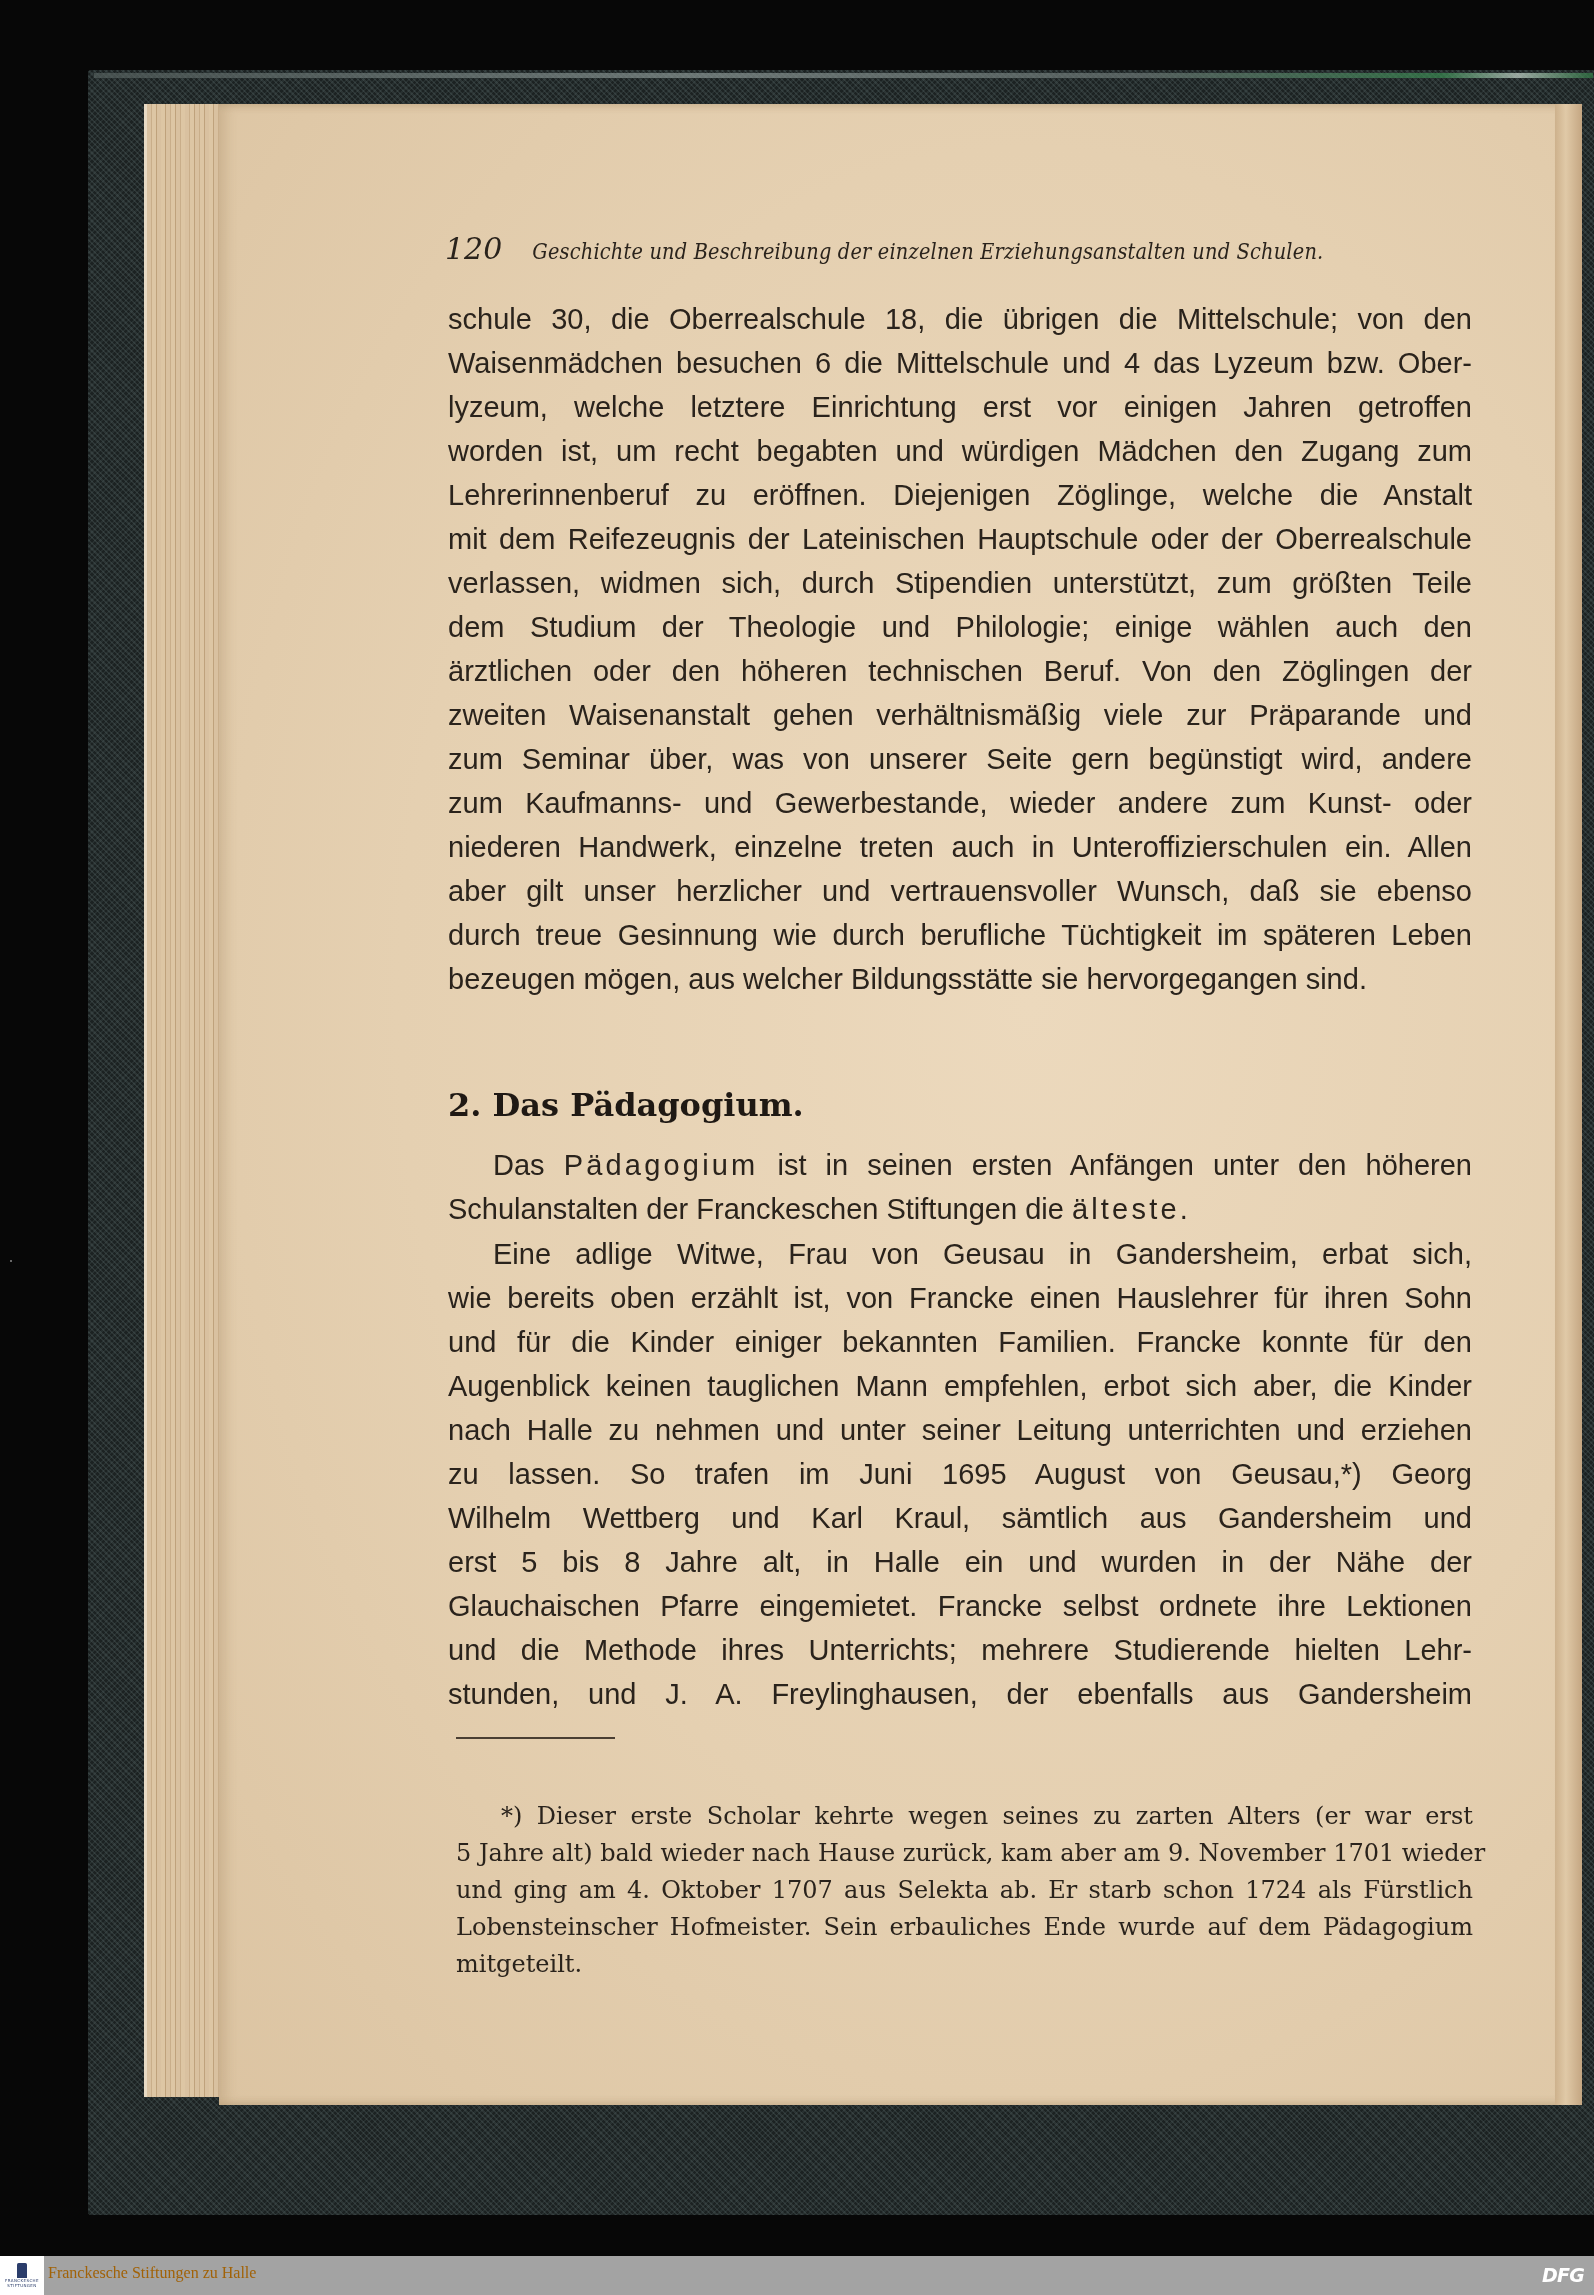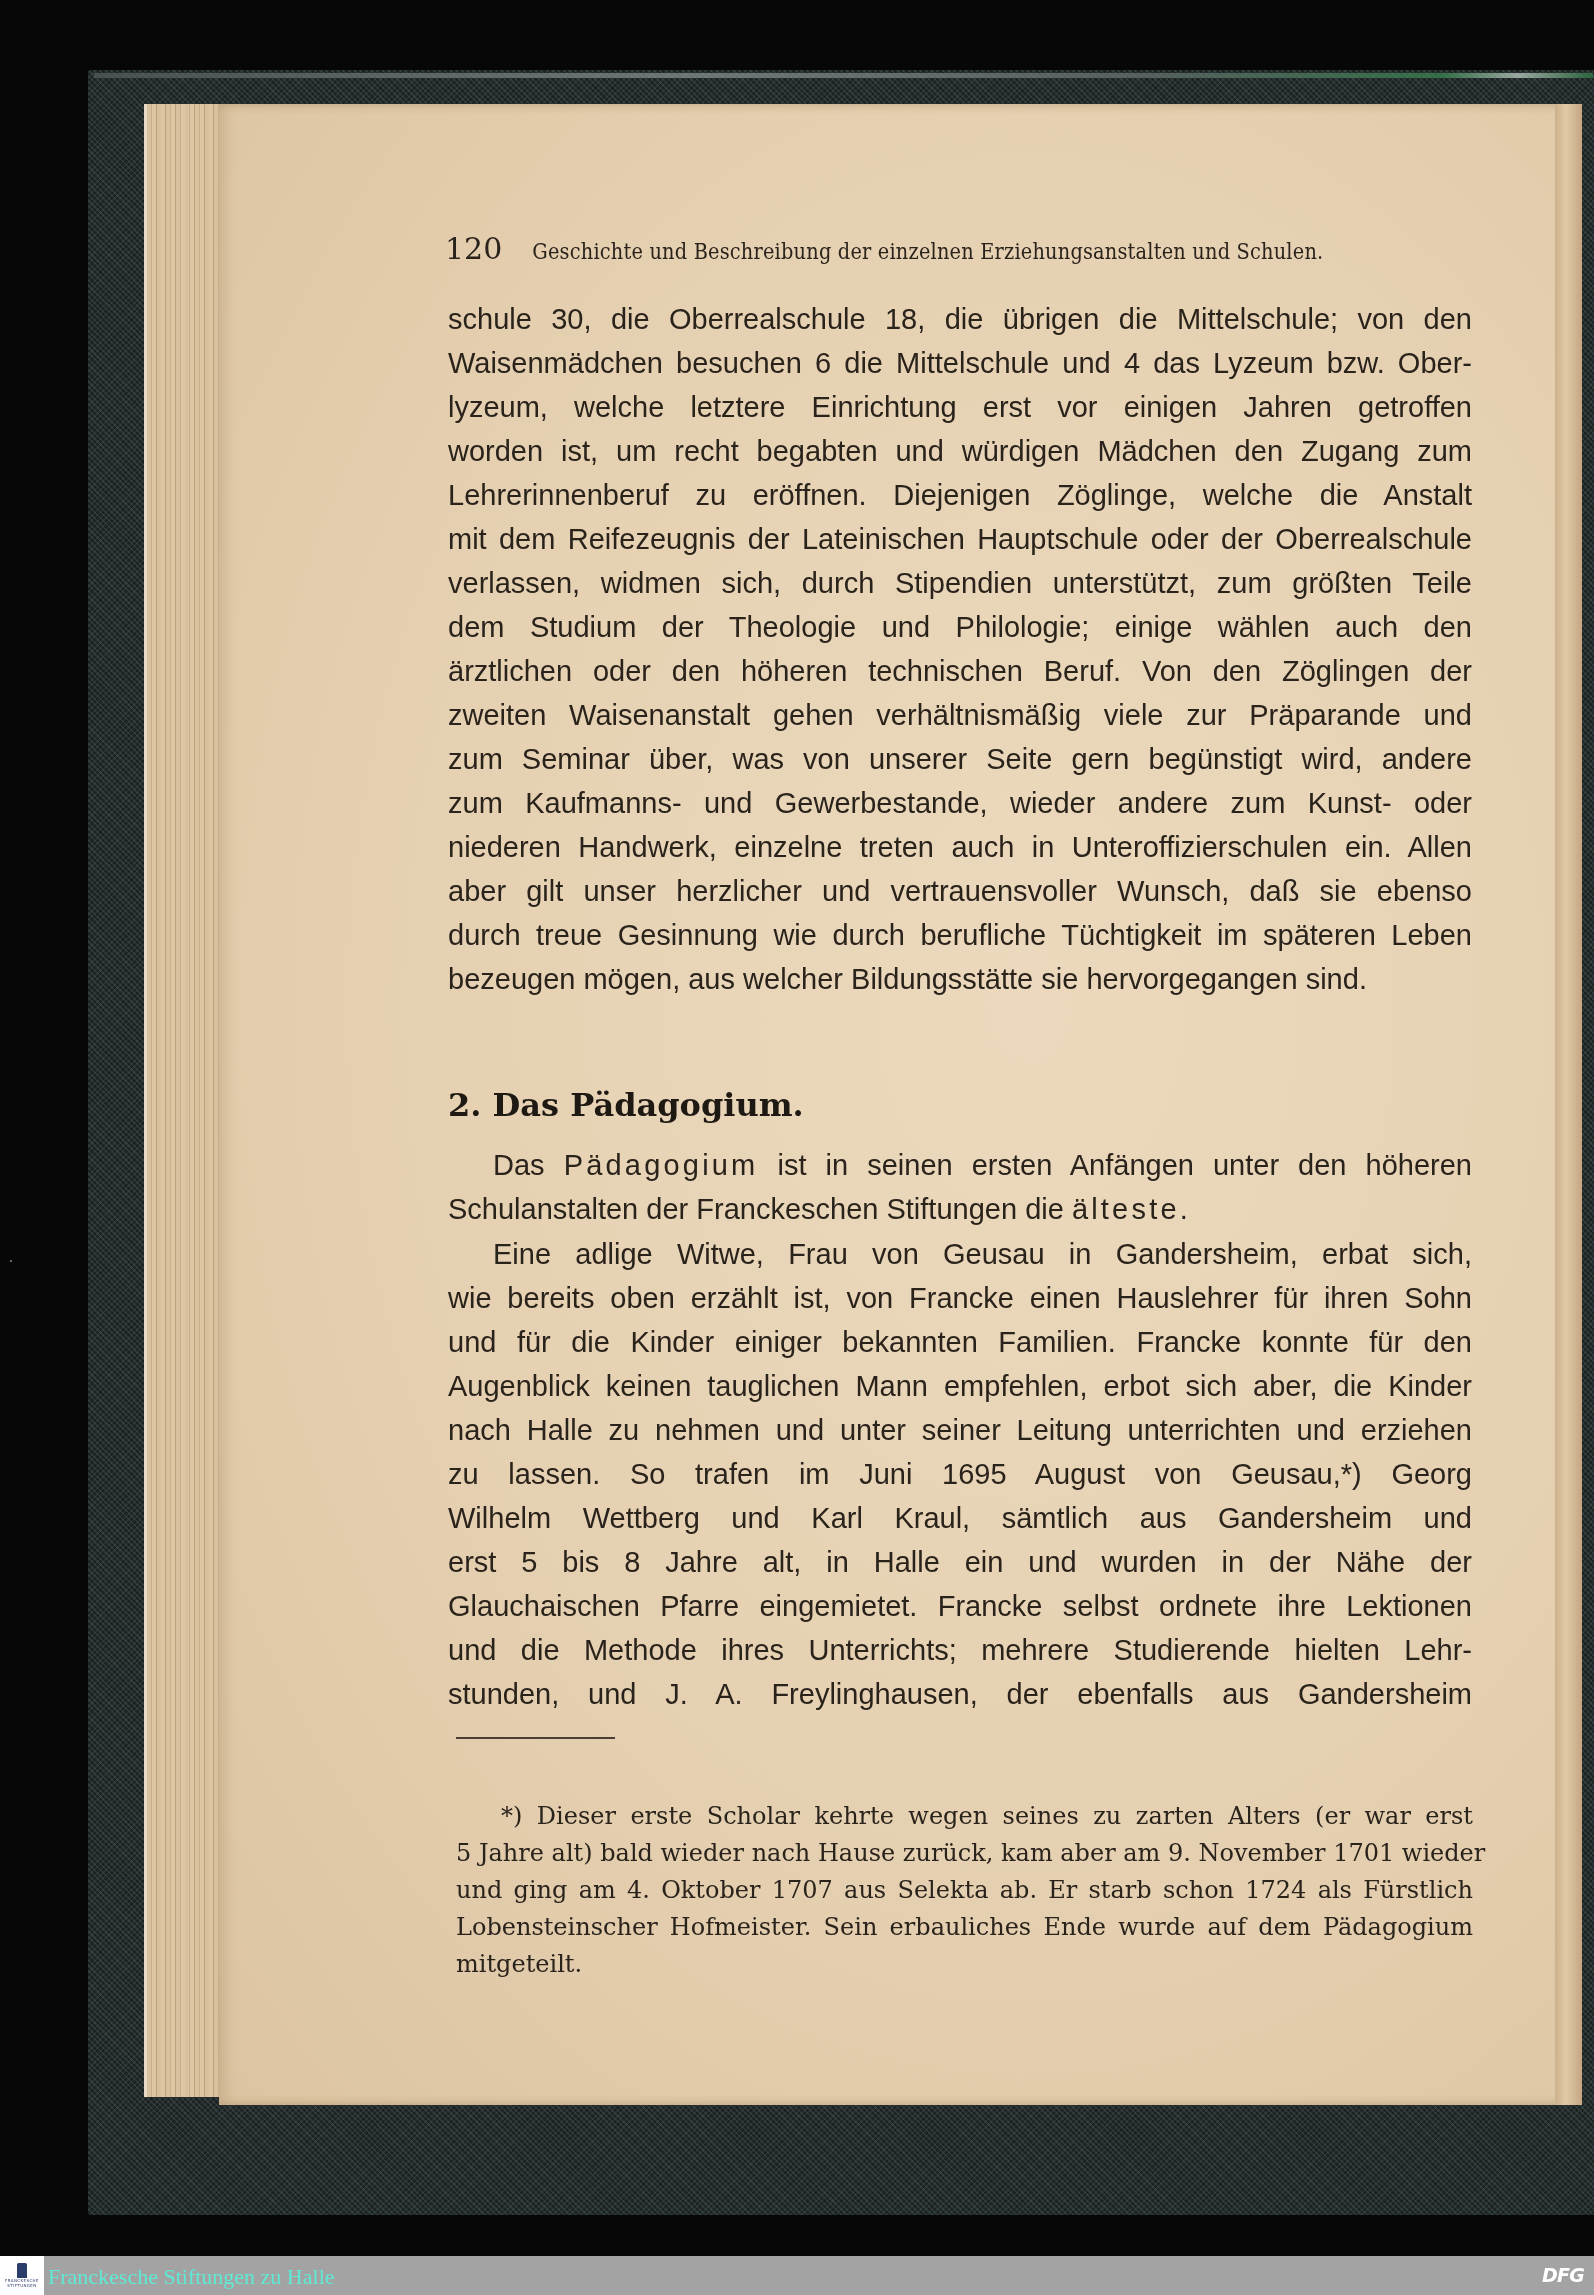--- a/index.html
+++ b/index.html
@@ -30,21 +30,21 @@
     position: absolute; left: 219px; top: 104px; width: 1351px; height: 2001px;
     background: radial-gradient(ellipse at 60% 45%, #ecd9bd 0%, #e5d0b1 55%, #dcc4a2 100%);
     box-shadow: inset -6.4px 0 8px rgba(120,90,50,0.25), inset 8px 0 11px rgba(120,90,50,0.15);
   }
   .page-right-edge {
     position: absolute; left: 1555px; top: 104px; width: 27px; height: 2001px;
     background: linear-gradient(90deg, #cdb18c, #e0c9a7 40%, #c4a682);
   }
   .running-head {
     position: absolute; left: 445px; top: 231px; width: 941px;
-    display: flex; align-items: baseline; color: #2a231c;
+    display: flex; align-items: baseline; color: #2a231c; font-style: italic;
   }
   .running-head .pno { font-size: 30px; margin-right: 30px; font-family: "DejaVu Serif", serif; }
   .running-head .title { font-size: 21.5px; font-family: "DejaVu Serif Condensed", "DejaVu Serif", serif; letter-spacing: 0.2px; }
 
   .text-block {
     position: absolute; left: 448px; width: 1024px;
     color: #2a231c; font-size: 29px; line-height: 44px;
     text-align: justify; text-align-last: justify;
     font-family: Liberation Sans, sans-serif;
   }
@@ -74,21 +74,21 @@
   .footer-bar {
     position: absolute; left: 0; top: 2256px; width: 1595px; height: 40px; background: #a3a3a3;
   }
   .footer-logo {
     position: absolute; left: 0; top: 2256px; width: 44px; height: 40px; background: #ffffff;
     display: flex; flex-direction: column; align-items: center; justify-content: center;
   }
   .footer-logo .mark { width: 9.6px; height: 14.4px; background: #2b3d6b; border-radius: 1.6px 1.6px 0 0; margin-bottom: 1.6px; }
   .footer-logo .cap { font-family: "DejaVu Sans", sans-serif; font-size: 4px; color: #2b3d6b; letter-spacing: 0.4px; line-height: 4.8px; text-align: center; }
   .footer-text {
-    position: absolute; left: 48px; top: 2264px; font-family: "Liberation Serif", serif; font-size: 22px; color: #5eead4;
+    position: absolute; left: 48px; top: 2264px; font-family: "Liberation Serif", serif; font-size: 16px; color: #a16207;
   }
   .footer-dfg {
     position: absolute; right: 11px; top: 2264px; font-family: "DejaVu Sans", sans-serif; font-weight: bold; font-size: 19px; color: #ffffff; letter-spacing: -0.8px; font-style: italic;
   }
   .margin-dot { position: absolute; left: 9.6px; top: 1260px; width: 2.4px; height: 2.4px; background: #8a8a8a; border-radius: 50%; }
 </style>
 </head>
 <body>
 
 <div class="board"></div>

